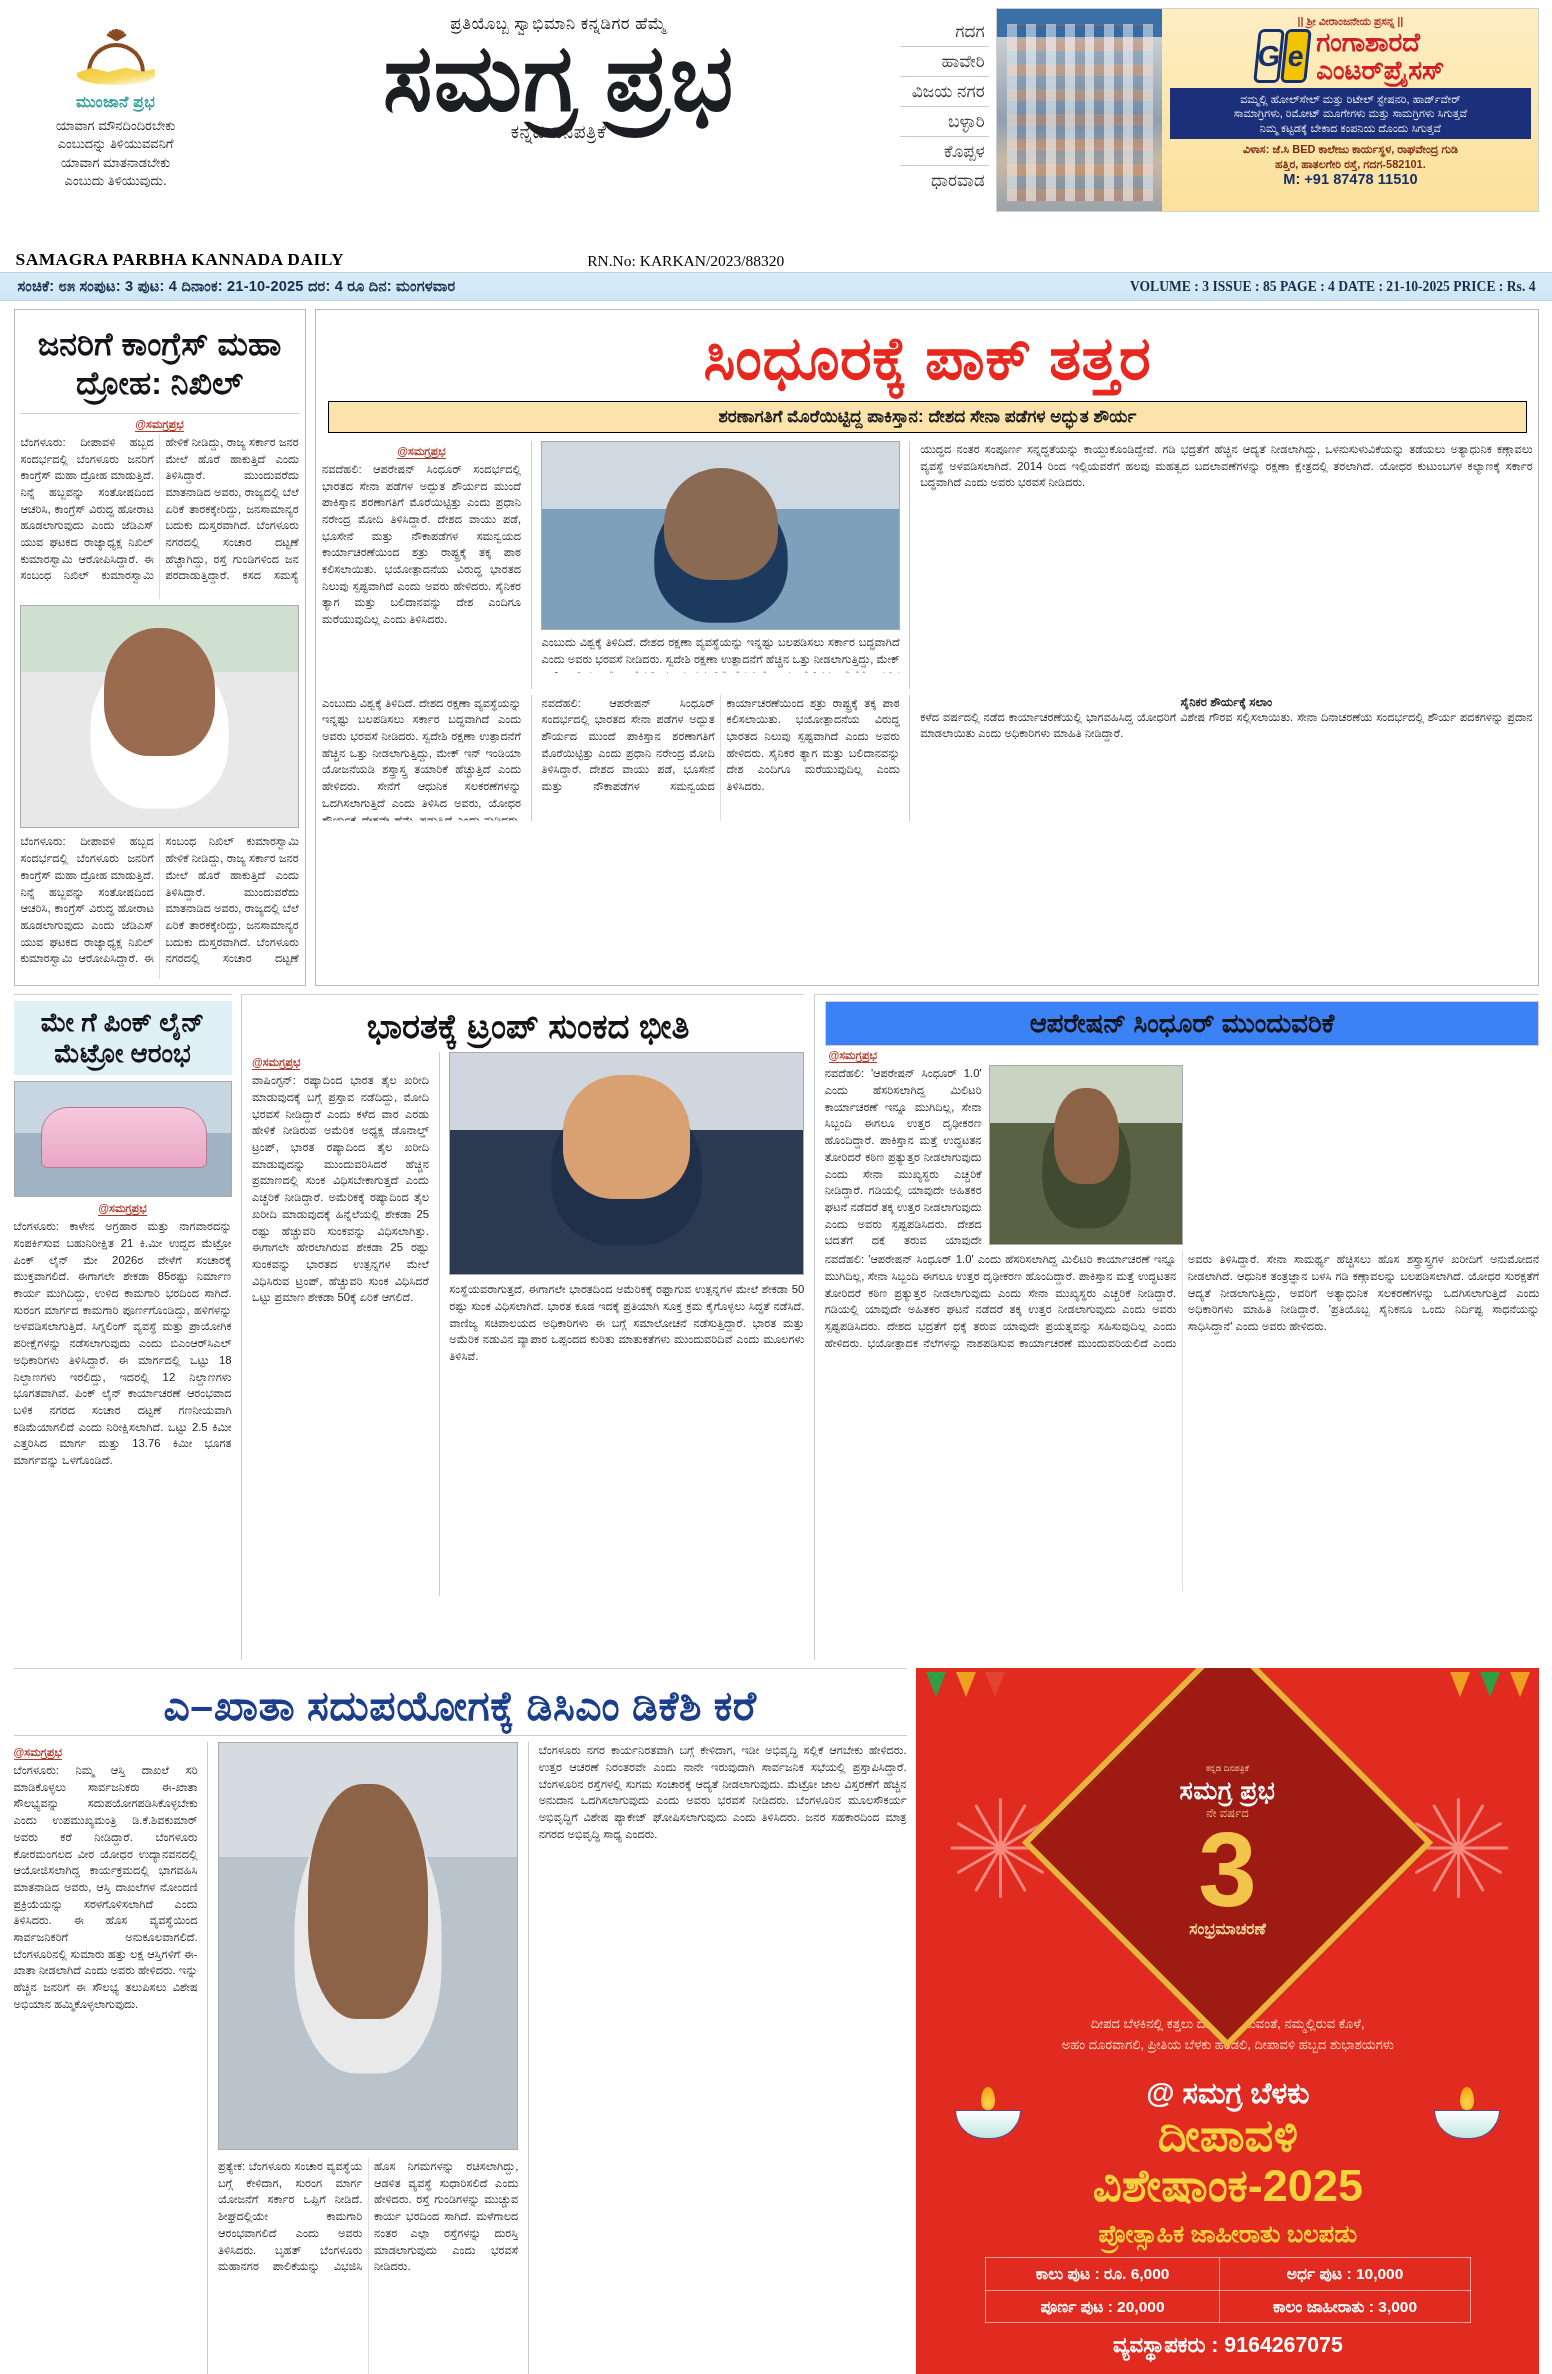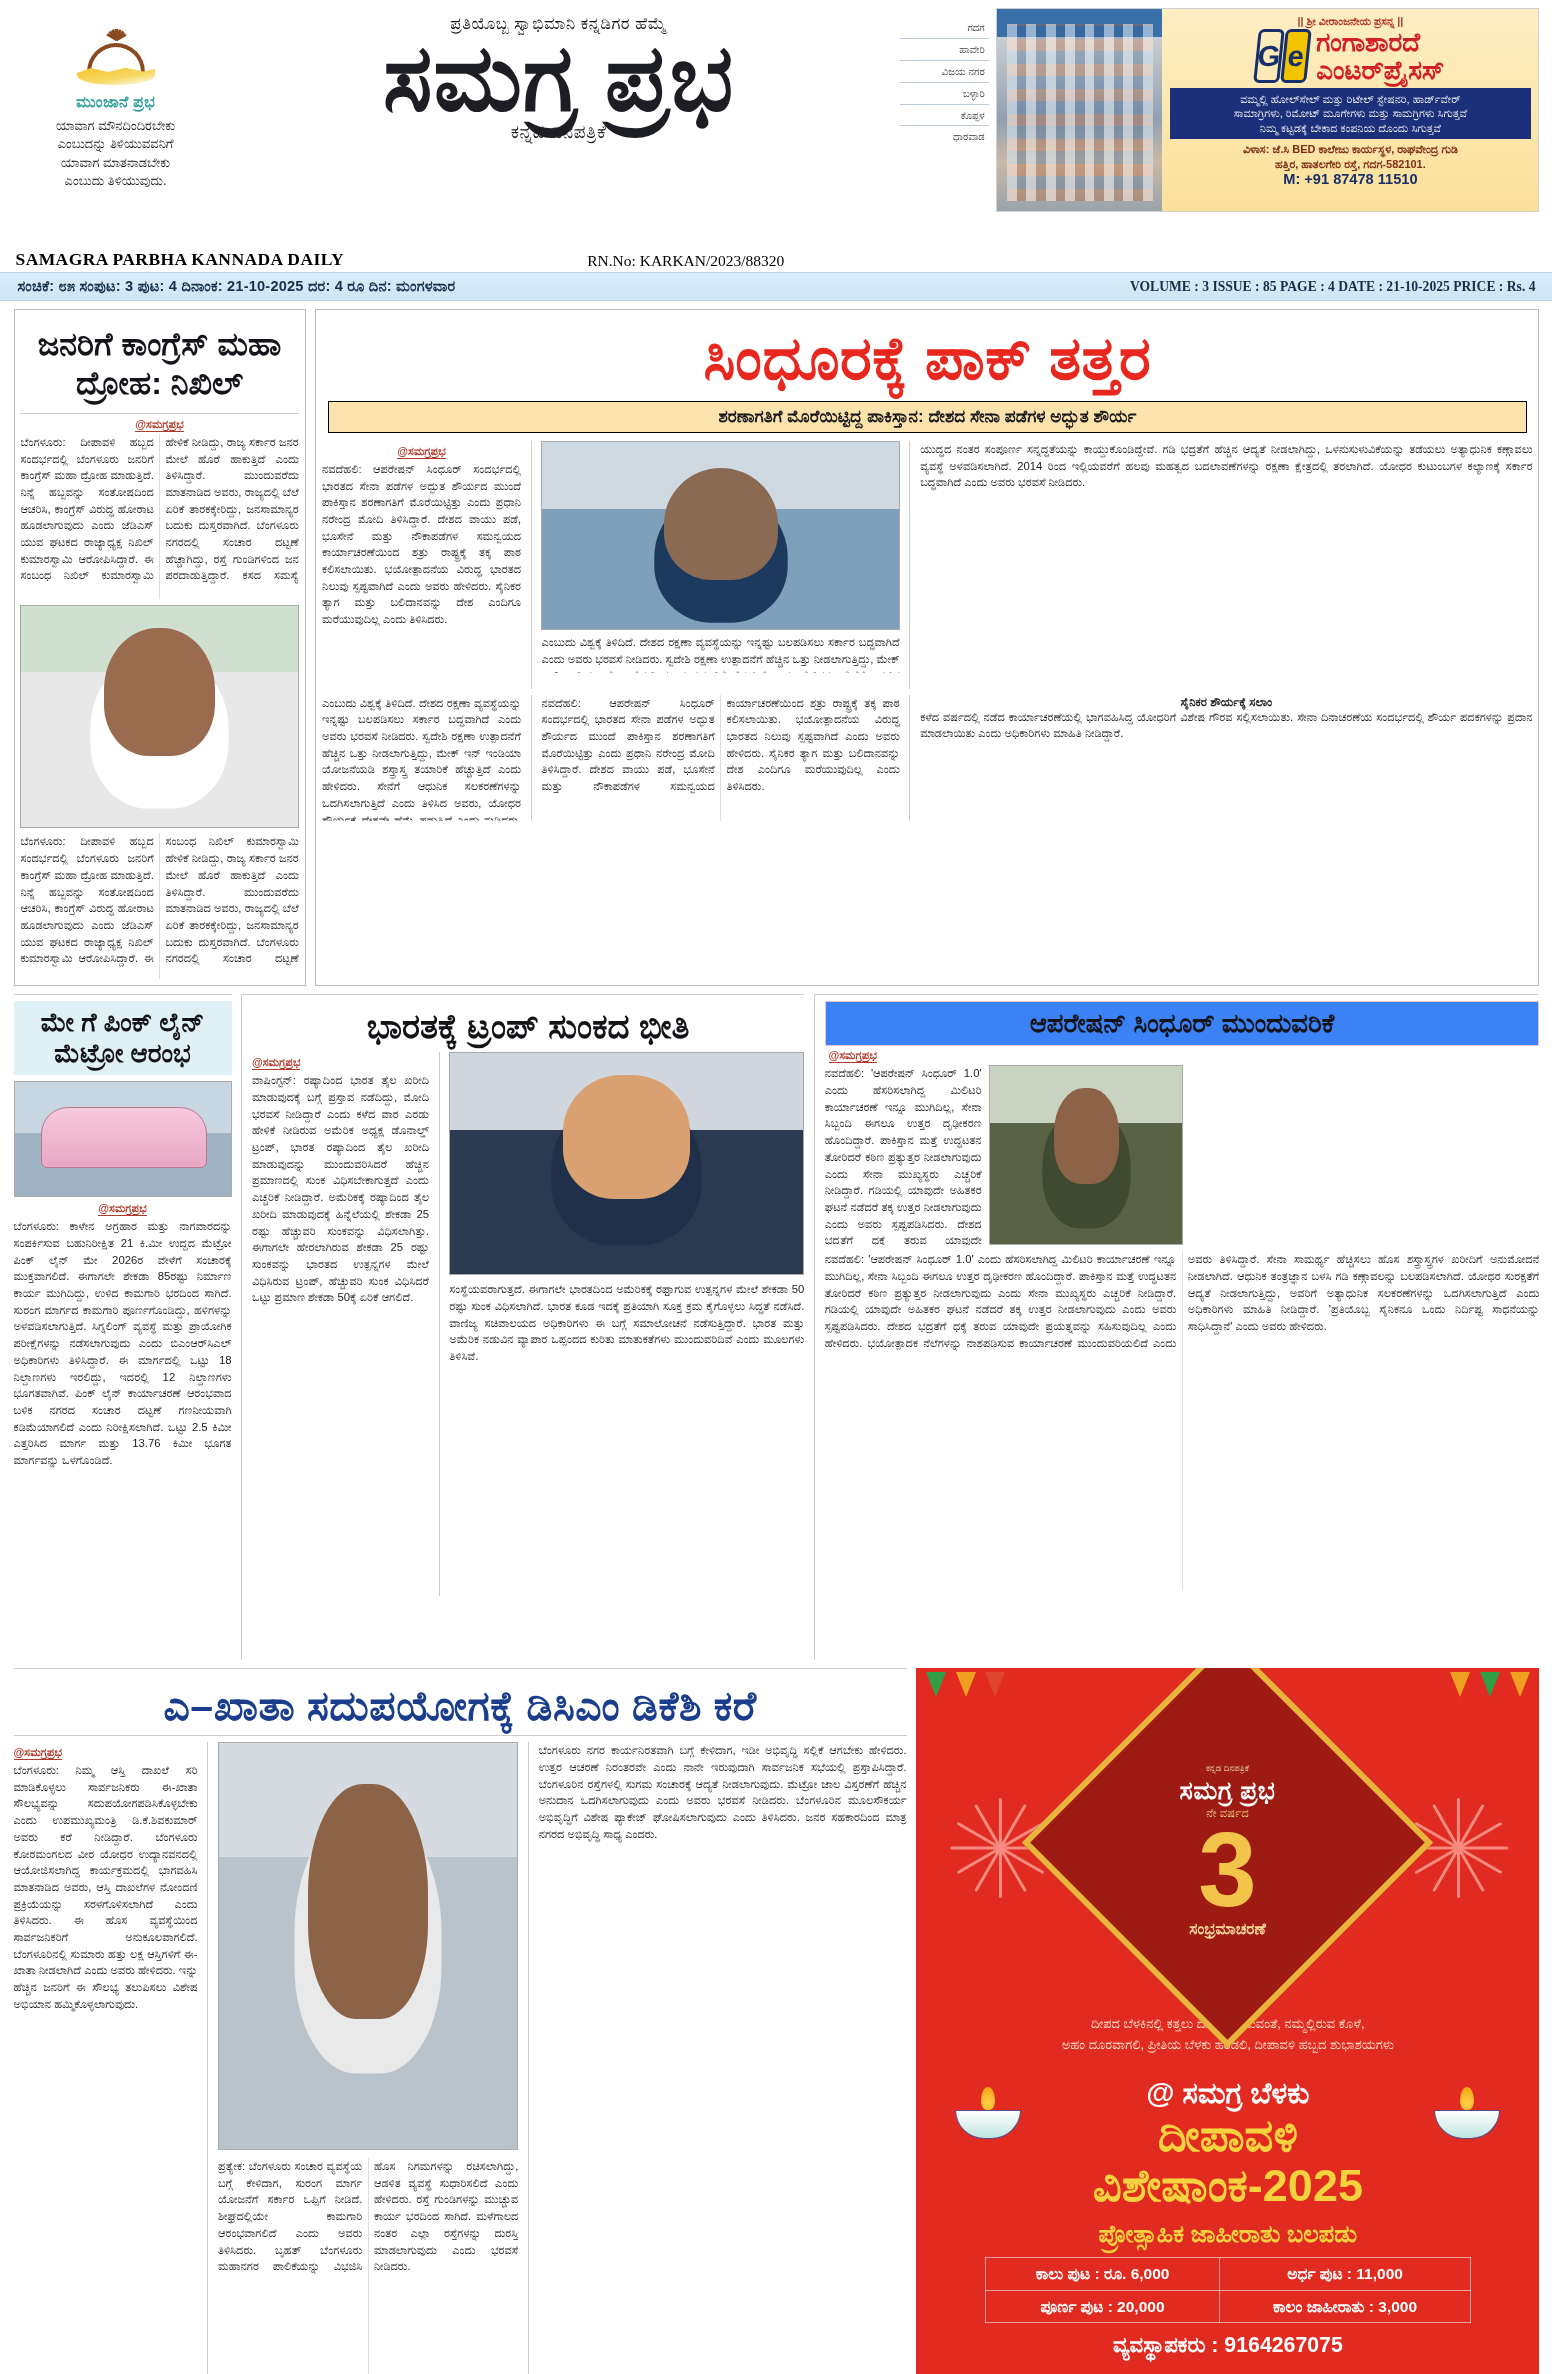--- a/index.html
+++ b/index.html
@@ -31,21 +31,21 @@
   .mast-left .brandmini { color:#2f9f9a; font-size: 15.5px; font-weight:bold; margin-top:3.9px; letter-spacing:0.3px;}
   .mast-left .tagline { font-size: 13px; line-height: 18.4px; color:#1a1a1a; margin-top: 5.8px;}
   .mast-center { flex: 1; text-align: center; position: relative; padding-top: 5.8px;}
   .mast-topline { font-size: 16.5px; color:#111; letter-spacing:0.5px; }
   .mast-title {
     font-size: 93px; font-weight: 900; line-height: 1.06; color:#1d1d24;
     letter-spacing: 1px; margin-top: -3.9px;
   }
   .mast-sub { font-size: 18.4px; color:#222; margin-top: -5.8px; letter-spacing:0.5px;}
   .mast-cities {
-    width: 89px; padding-top: 9.7px; font-size: 10px; color:#3a3a3a; text-align:right;
+    width: 89px; padding-top: 9.7px; font-size: 17px; color:#3a3a3a; text-align:right;
   }
   .mast-cities div { border-bottom: 1px solid #bfcddb; padding: 4.9px 3.9px 3.9px 0; white-space:nowrap;}
   .mast-cities div:last-child { border-bottom: none; }
   .mast-ad { width: 543px; height: 204px; margin-left: 7.8px; border: 1px solid #cfcfcf; display:flex; overflow:hidden;}
   .ad-photo {
     width: 165px; background:
       linear-gradient(#3a6fa8, #3a6fa8 14%, #c8cfd4 14%, #b4bcc2 30%, #8fa0b2 55%, #c9b9a6 75%, #9aa3ab 100%);
     position: relative;
   }
   .ad-photo::after{
@@ -445,21 +445,21 @@
           <div>ದೀಪಾವಳಿ</div>
           <div>ವಿಶೇಷಾಂಕ-2025</div>
         </div>
 
         <div class="d-rate-title">ಪ್ರೋತ್ಸಾಹಿಕ ಜಾಹೀರಾತು ಬಲಪಡು</div>
 
         <table class="d-table">
           <tbody>
               <tr>
             <td>ಕಾಲು ಪುಟ : ರೂ. 6,000</td>
-            <td>ಅರ್ಧ ಪುಟ : 11,000</td>
+            <td>ಅರ್ಧ ಪುಟ : 10,000</td>
           </tr>
           <tr>
             <td>ಪೂರ್ಣ ಪುಟ : 20,000</td>
             <td>ಕಾಲಂ ಜಾಹೀರಾತು : 3,000</td>
           </tr>
         </tbody>
           </table>
 
         <div class="d-mgr">ವ್ಯವಸ್ಥಾಪಕರು : 9164267075</div>
 

